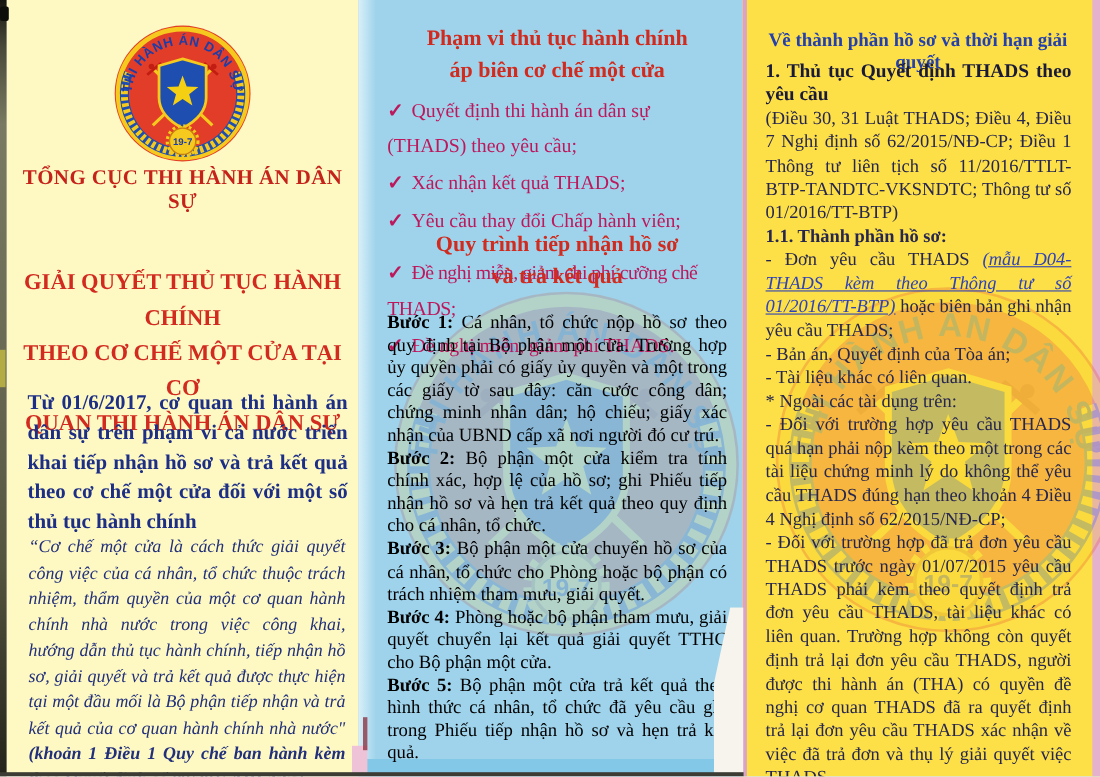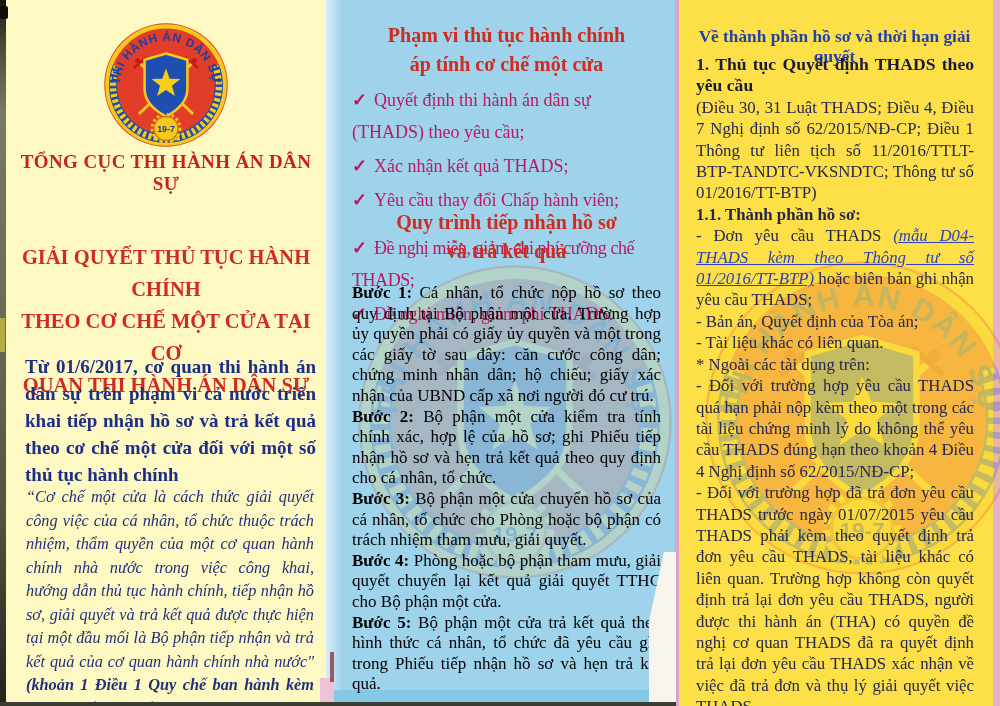--- a/index.html
+++ b/index.html
@@ -116,21 +116,21 @@
 
   <div class="panel panel-middle">
     <div class="pm-edge"></div>
     <svg class="wm wm-mid" viewBox="0 0 200 200">
       <use href="#emblem-def" xlink:href="#emblem-def"></use>
     </svg>
     <div class="pm-bottom"></div>
 
     <div class="m-block m-title m-scope">
       <div>Phạm vi thủ tục hành chính</div>
-      <div>áp tính cơ chế một cửa</div>
+      <div>áp biên cơ chế một cửa</div>
     </div>
 
     <div class="m-block checklist">
       <div class="chk-item"><span class="chk">✓</span><span>Quyết định thi hành án dân sự (THADS) theo yêu cầu;</span></div>
       <div class="chk-item"><span class="chk">✓</span><span>Xác nhận kết quả THADS;</span></div>
       <div class="chk-item"><span class="chk">✓</span><span>Yêu cầu thay đổi Chấp hành viên;</span></div>
       <div class="chk-item tight"><span class="chk">✓</span><span>Đề nghị miễn, giảm chi phí cưỡng chế THADS;</span></div>
       <div class="chk-item"><span class="chk">✓</span><span>Đề nghị miễn, giảm phí THADS.</span></div>
     </div>
 

